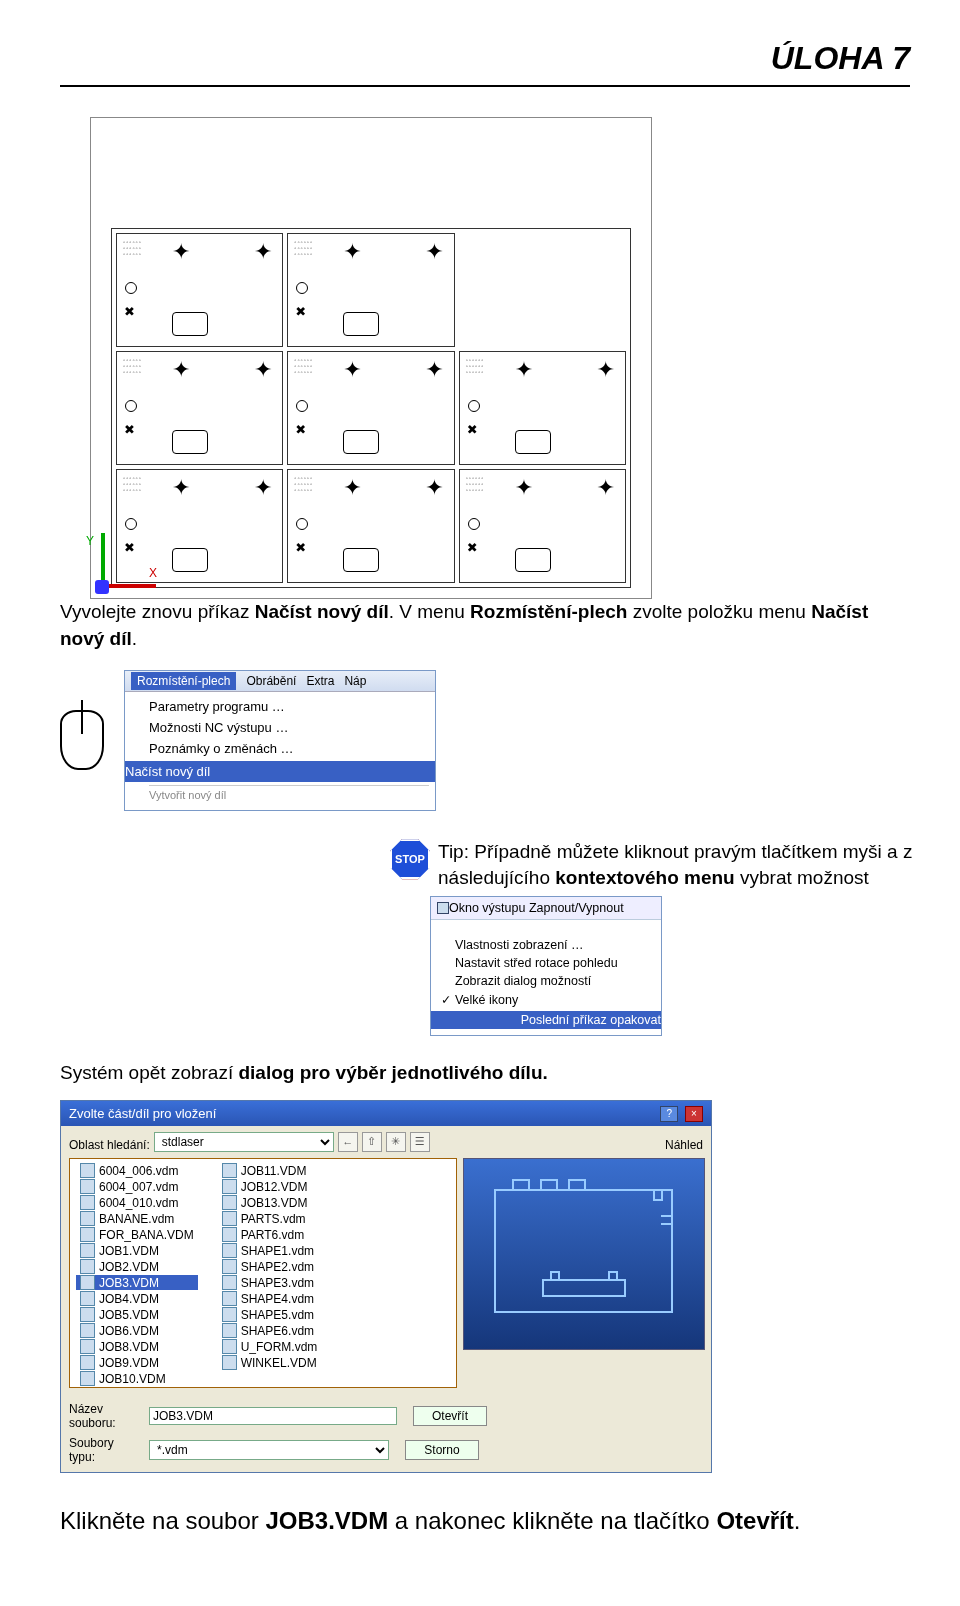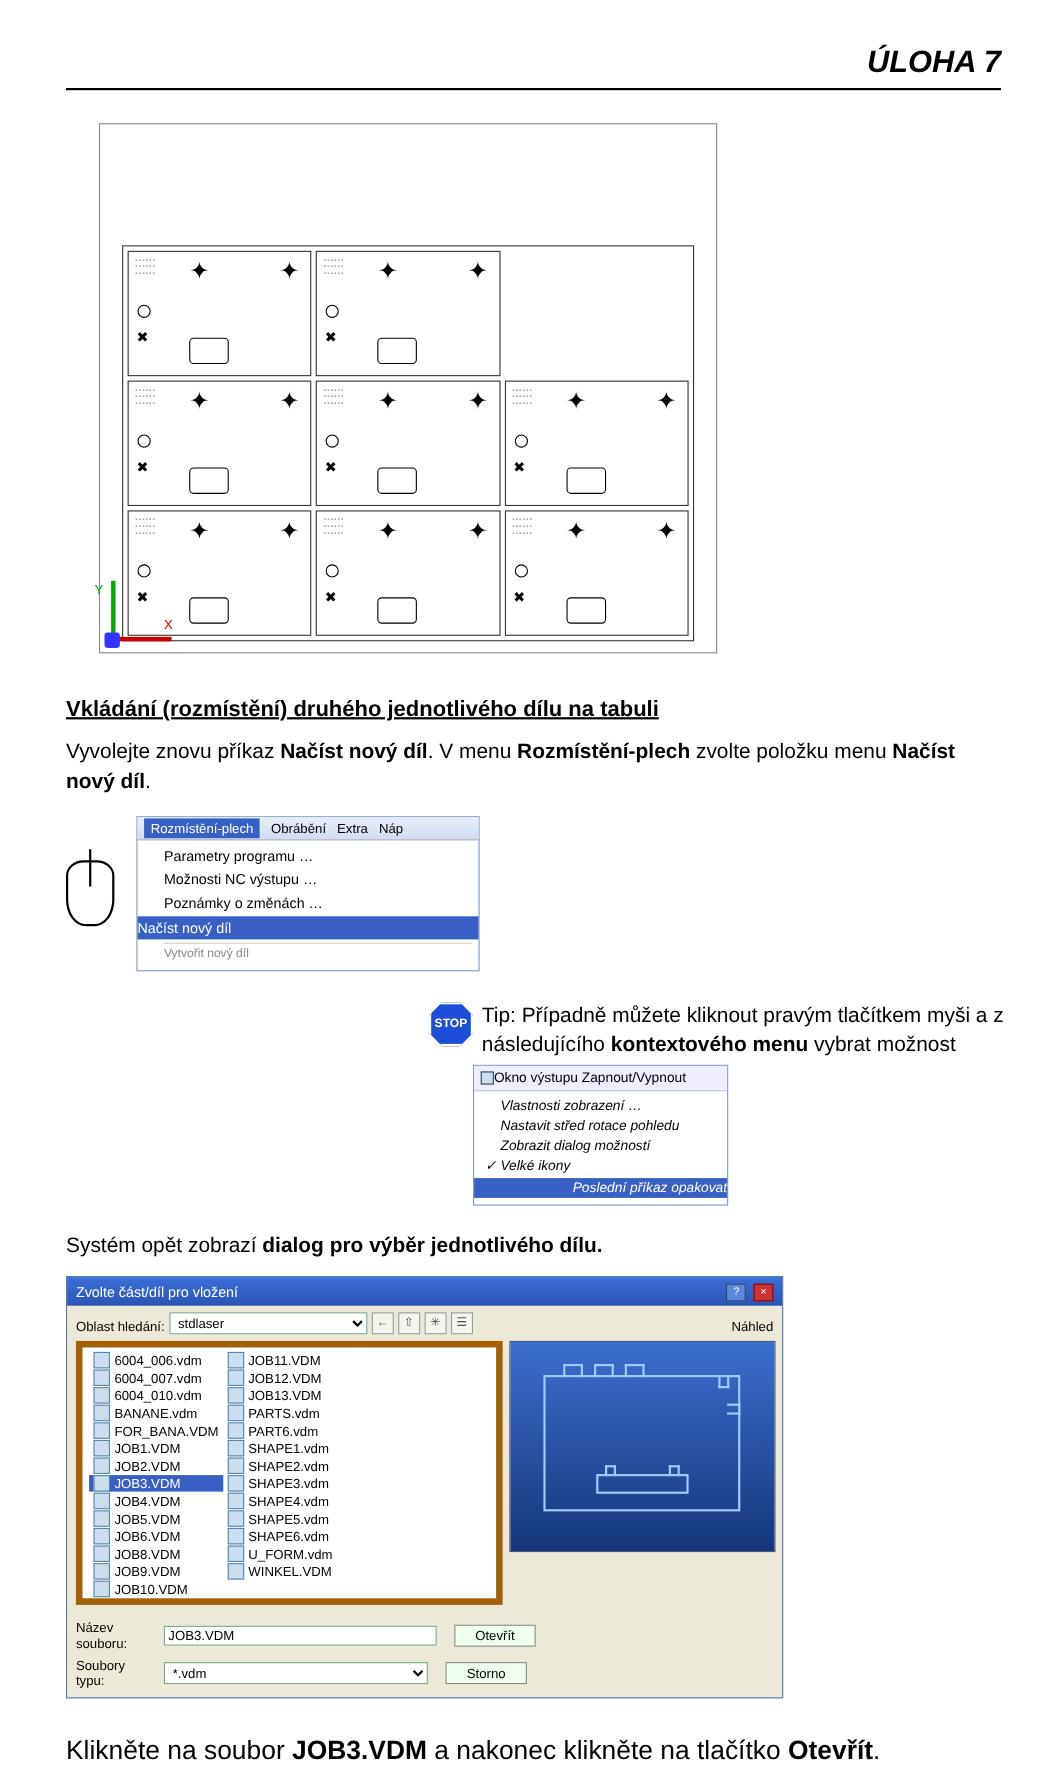--- a/index.html
+++ b/index.html
@@ -8,21 +8,21 @@
     font-family: Arial, Helvetica, sans-serif;
     background: #fff;
     color: #000;
     width: 960px;
   }
   .page {
     padding: 40px 50px 20px 60px;
   }
   .header-title {
     text-align: right;
-    font-size: 28px;
+    font-size: 32px;
     font-weight: bold;
     font-style: italic;
     margin-bottom: 8px;
   }
   hr.sep {
     border: none;
     border-top: 2px solid #000;
     margin-bottom: 30px;
   }
   .workarea {
@@ -115,42 +115,42 @@
 
   .ctx-menu {
     width:230px; border:1px solid #7a99c7; background:#fff;
     font-size:12.5px; margin:6px 0 0 40px;
   }
   .ctx-menu .ctx-head {
     background:#eef; padding:4px 6px; border-bottom:1px solid #bcd;
     display:flex; align-items:center; gap:0;
   }
   .ctx-menu .ctx-head .sq { width:10px; height:10px; border:1px solid #346; background:#cde; }
-  .ctx-menu .ctx-body { padding:4px 6px 6px 24px;font-style:italic; }
+  .ctx-menu .ctx-body { padding:16px 6px 6px 24px; }
   .ctx-menu .ctx-body div { padding:2px 0; }
   .ctx-menu .ctx-chk::before { content:"✓ "; margin-left:-14px; }
   .ctx-menu .ctx-hl { background:#3860c4; color:#fff; margin:2px -6px 0 -24px; padding:3px 0 3px 24px;text-align:right; }
 
   .para { font-size:19px; margin:26px 0 16px 0; }
 
   
   .dlg {
     width:650px; border:1px solid #5577aa; background:#ece9d8;
     font-size:12px; margin-left:0;
   }
   .dlg-title { background: linear-gradient(#3a6fd8,#2a55b4); color:#fff; padding:4px 8px; display:flex; justify-content:space-between; align-items:center; font-size:13px; }
   .dlg-title .btns span { display:inline-block; width:16px; height:14px; background:#c33; margin-left:3px; border:1px solid #800; text-align:center; font-size:10px; line-height:13px; color:#fff; }
   .dlg-title .btns .h { background:#5a8ae0; border-color:#346; }
   .dlg-row { display:flex; align-items:flex-end; padding:6px 8px; gap:4px; }
   .dlg select, .dlg input[type="text"] { font-size:12px; padding:1px 3px; background:#fff; border:1px solid #7a8; }
   .dlg .tool-ic { width:18px; height:18px; border:1px solid #999; background:#f5f5ef; display:inline-block; text-align:center; font-size:11px; line-height:17px; color:#555; }
   .dlg-body { display:flex; }
   .file-pane {
-    flex:1; background:#fff; border:6px solid #a16207; margin:0 6px 4px 8px;
-    height:220px; overflow:auto; display:flex; padding:4px 6px;
+    flex:1; background:#fff; border:1px solid #a16207; margin:0 6px 4px 8px;
+    height:220px; overflow:auto; display:flex; gap:20px; padding:4px 6px;
   }
   .file-col { display:flex; flex-direction:column; gap:1px; }
   .file-col div { display:flex; align-items:center; gap:4px; padding:0 4px; }
   .file-col div.sel { background:#3860c4; color:#fff; }
   .fic { width:13px; height:13px; background:#cde; border:1px solid #58a; flex-shrink:0; }
   .preview-pane {
     width:240px; margin:0 8px 4px 0;
   }
   .preview-box {
     width:100%; height:190px; background: linear-gradient(#3a6fcf,#15367a);
@@ -257,21 +257,20 @@
     </div>
     <div class="axis">
       <div class="y"></div>
         <div class="x"></div>
         <div class="origin"></div>
       <span class="xl">X</span>
       <span class="yl">Y</span>
     </div>
   </div>
 
-  <div class="section-heading">Vkládání (rozmístění) druhého jednotlivého dílu na tabuli</div>
   <div class="body-text">
     <span>Vyvolejte znovu příkaz </span><b>Načíst nový díl</b><span>. V menu </span><b>Rozmístění-plech</b><span> zvolte položku menu </span><b>Načíst nový díl</b><span>.</span>
   </div>
 
   <div class="mouse-row">
     <div class="mouse-icon"></div>
     <div class="menu-win">
       <div class="menu-bar">
         <span class="sel">Rozmístění-plech</span><span>Obrábění</span><span>Extra</span><span>Náp</span>
       </div>

